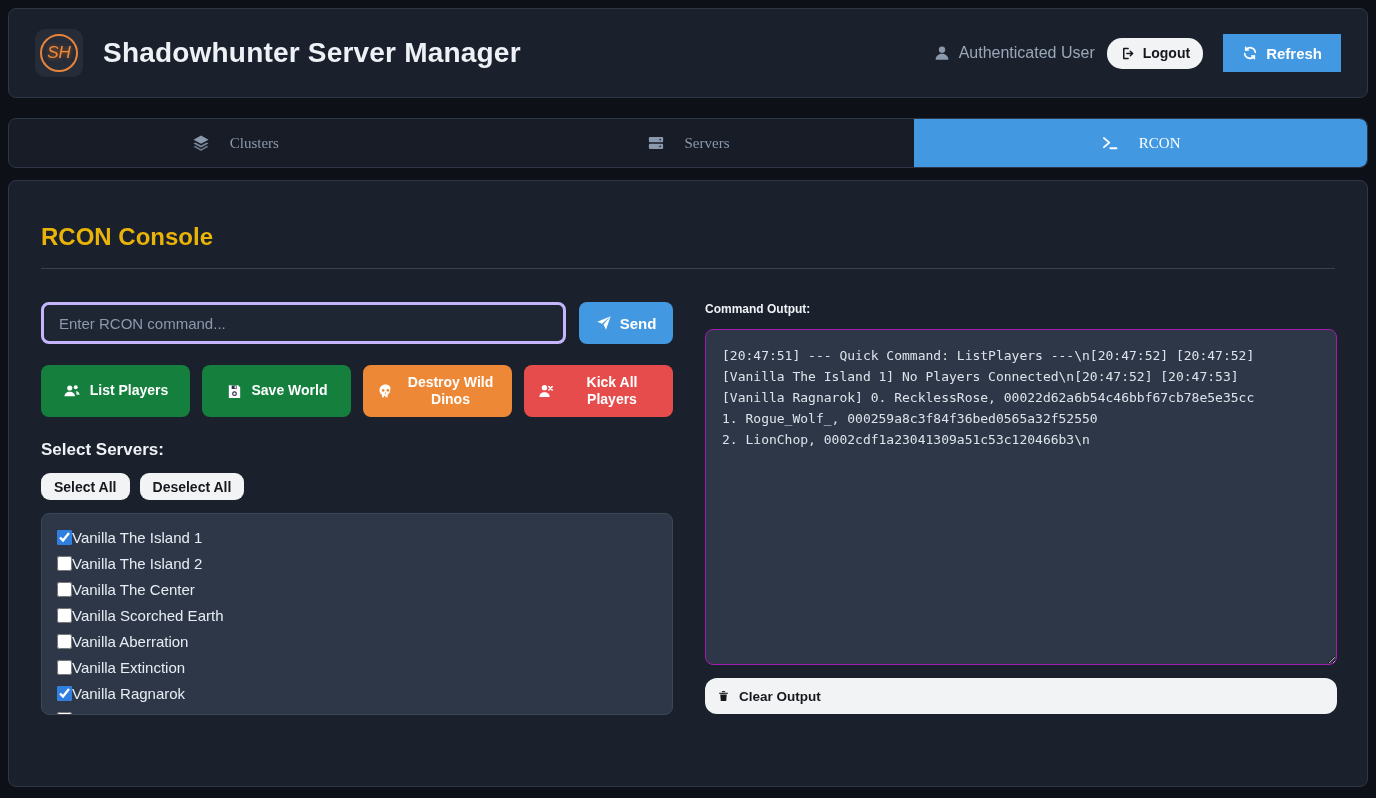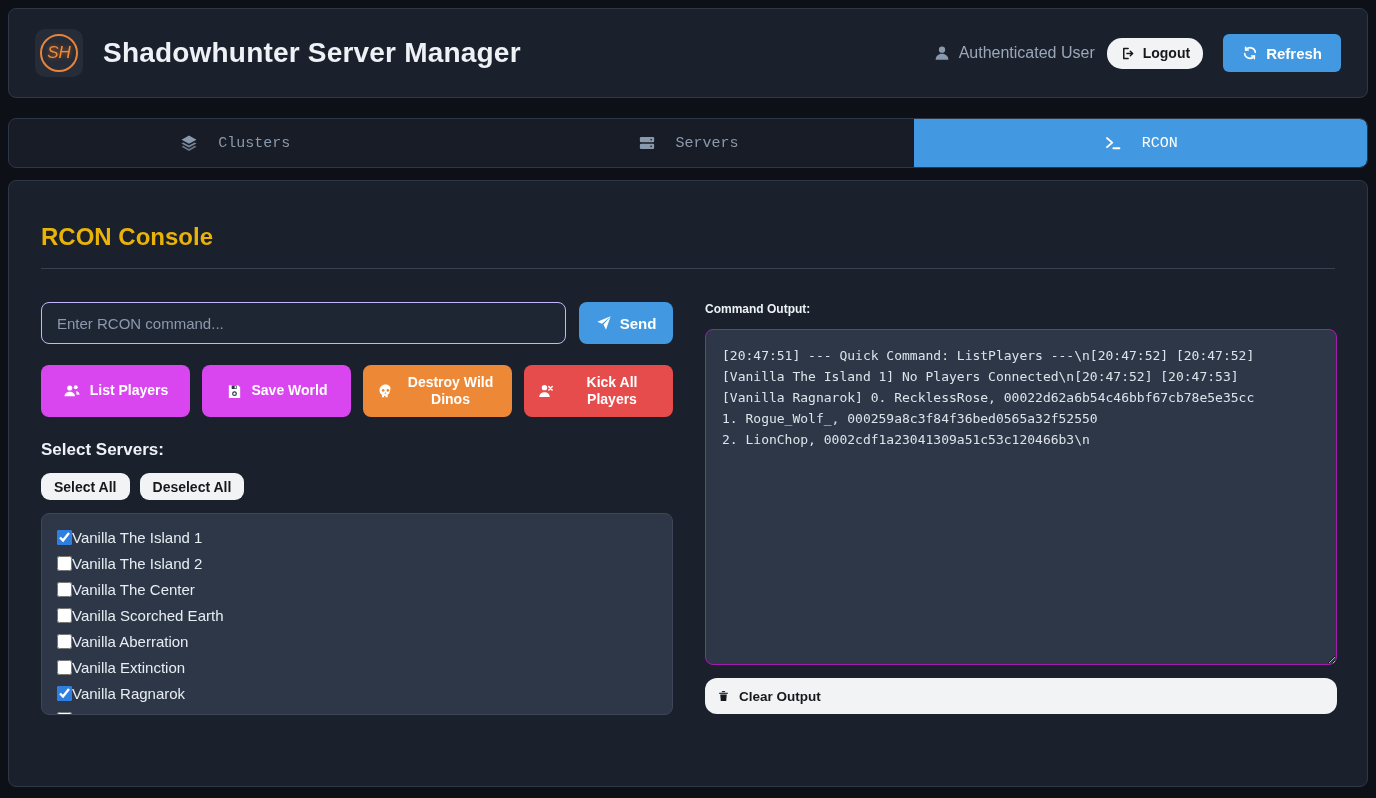--- a/index.html
+++ b/index.html
@@ -65,42 +65,42 @@
     margin-left:12px;
     background:#f1f3f5; color:#15181d;
     height:31px; padding:0 13px;
     border-radius:15px;
     font-size:14px; font-weight:600;
   }
   .btn-refresh {
     margin-left:20px;
     background:#4299e1; color:#fff;
     height:38px; padding:0 19px;
-    border-radius:6px;
+    border-radius:0;
     font-size:15px; font-weight:600;
   }
 
   
   .tabbar {
     margin-top:20px;
     height:50px;
     background:#171c26;
     display:flex;
     overflow:hidden;
   }
   .tab {
     flex:1;
     display:flex; align-items:center; justify-content:center;
     gap:20px;
     color:#8b99ad;
     font-size:15px;
     cursor:pointer;
     background:transparent;
     border:none;
-    font-family:Liberation Mono, monospace;
+    font-family:Liberation Serif, serif;
   }
   .tab.active {
     background:#4299e1;
     color:#fff;
     border-radius:0 7px 7px 0;
   }
   .tab .icn { display:flex; }
 
   
   .main {
@@ -111,21 +111,21 @@
   .console-title { font-size:24px; font-weight:bold; color:#eab308; }
   .divider { border-bottom:1px solid #3a4150; margin-top:17px; }
   .columns { display:flex; gap:32px; margin-top:33px; }
   .col { width:632px; flex:0 0 632px; }
 
   
   .cmd-row { display:flex; gap:13px; }
   .cmd-input {
     flex:1; height:42px;
     background:#1f2633;
-    border:1px solid #c4b5fd;
+    border:3px solid #c4b5fd;
     border-radius:8px;
     color:#e9edf2;
     font-size:15px;
     padding:0 15px;
     font-family:"Liberation Sans", sans-serif;
     outline:none;
   }
   .cmd-input::placeholder { color:#8b99ad; }
   .btn-send {
     width:94px; height:42px;
@@ -141,21 +141,21 @@
   }
   .qc {
     height:52px;
     border-radius:8px;
     color:#fff;
     font-size:14px; font-weight:600;
     line-height:1.25;
     padding:0 10px;
     gap:9px;
   }
-  .qc-dark   { background:#d946ef; }
+  .qc-dark   { background:#15803d; }
   .qc-orange { background:#ed8936; }
   .qc-red    { background:#e74c4c; }
   .qc .lbl { max-width:96px; text-align:center; }
 
   .select-heading { margin-top:23px; font-size:17px; font-weight:bold; color:#eef1f5; }
   .select-btns { display:flex; gap:10px; margin-top:13px; }
   .btn-light-sm {
     background:#f1f3f5; color:#15181d;
     height:27px; padding:0 13px;
     border-radius:9px;

